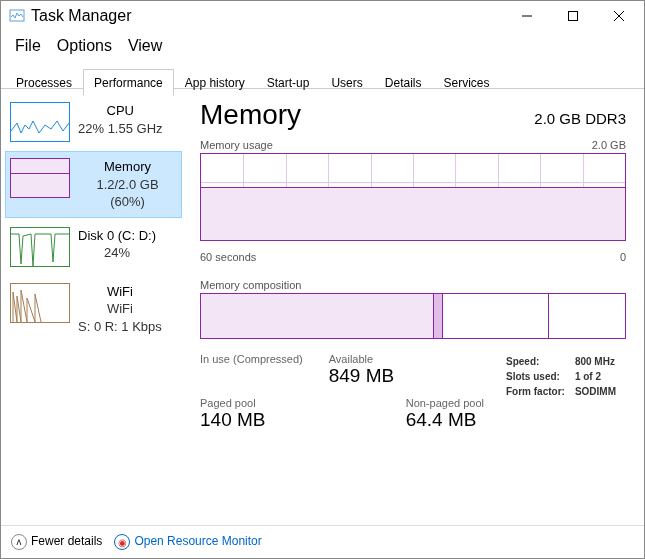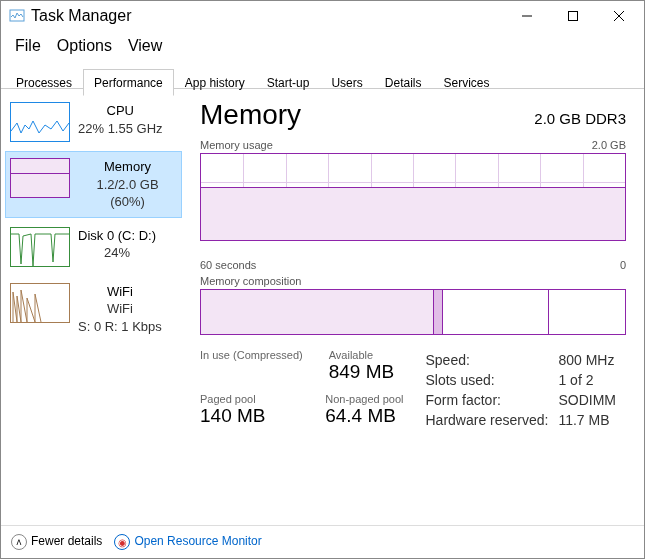--- a/index.html
+++ b/index.html
@@ -29,31 +29,31 @@
 .side-text .sub { font-size: 13px; color: #333; }
 .main { flex: 1; padding: 10px 18px 6px 14px; overflow: hidden; }
 .mhead { display: flex; align-items: baseline; justify-content: space-between; margin-bottom: 8px; }
 .mhead h1 { font-size: 28px; font-weight: 400; }
 .mhead .right { font-size: 15px; }
 .glabel { font-size: 11px; color: #555; display: flex; justify-content: space-between; }
 .graph1 { height: 88px; border: 1px solid #8e24aa; margin-top: 2px; position: relative; background: #fff; }
 .graph1 .grid { position: absolute; inset: 0; }
 .graph1 .gl { position: absolute; background: #e0c8e8; }
 .graph1 .fill { position: absolute; left: 0; right: 0; bottom: 0; height: 53px; background: #f3e5f5; border-top: 1px solid #8e24aa; }
-.axis { font-size: 11px; color: #555; display: flex; justify-content: space-between; margin-top: 18px; gap: 32px; }
+.axis { font-size: 11px; color: #555; display: flex; justify-content: space-between; margin-top: 10px; gap: 32px; }
 .graph2 { height: 46px; border: 1px solid #8e24aa; margin-top: 2px; display: flex; }
 .comp-seg { height: 100%; border-right: 1px solid #8e24aa; }
 .stats { display: flex; margin-top: 14px; gap: 20px; }
 .statsL { flex: 1; }
 .row1 { display: flex; gap: 26px; margin-bottom: 10px; }
 .stat .lbl { font-size: 11px; color: #666; }
 .stat .val { font-size: 19px; }
 .row2 { display: flex; gap: 26px; margin-bottom: 10px; }
 .row3 { display: flex; gap: 26px; justify-content: space-between; }
-.statsR { font-size: 14px; color: #333; }
+.statsR { font-size: 10px; color: #333; font-weight: bold; }
 .statsR table td { padding: 1px 8px 1px 0; }
 .footer { border-top: 1px solid #ddd; padding: 8px 10px; display: flex; align-items: center; font-size: 12px; gap: 12px; }
 .footer .link { color: #0066cc; }
 .circ { width:16px; height:16px; border:1px solid #888; border-radius:50%; display:inline-flex; align-items:center; justify-content:center; font-size:10px; margin-right:4px; vertical-align:middle; }
 </style>
 </head>
 <body>
 
 <div class="titlebar">
   <svg class="icon" viewBox="0 0 16 16">
@@ -160,21 +160,21 @@
           <div class="gl" style="top:0;bottom:0;left:70%;width:1px"></div>
           <div class="gl" style="top:0;bottom:0;left:80%;width:1px"></div>
           <div class="gl" style="top:0;bottom:0;left:90%;width:1px"></div>
       </div>
       <div class="fill"></div>
     </div>
     <div class="axis">
         <span>60 seconds</span>
         <span>0</span>
       </div>
-    <div class="glabel" style="margin-top:4px">
+    <div class="glabel" style="margin-top:16px">
         <span>Memory composition</span>
       </div>
     <div class="graph2">
       <div class="comp-seg" style="width:55%;background:#f3e5f5"></div>
       <div class="comp-seg" style="width:2%;background:#e1bee7"></div>
       <div class="comp-seg" style="width:25%;background:#fff"></div>
       <div class="comp-seg" style="width:18%;background:#fff;border-right:none"></div>
     </div>
 
     <div class="stats">
@@ -207,24 +207,20 @@
                 <td>800 MHz</td>
               </tr>
           <tr>
                 <td>Slots used:</td>
                 <td>1 of 2</td>
               </tr>
           <tr>
                 <td>Form factor:</td>
                 <td>SODIMM</td>
               </tr>
-          <tr>
-                <td>Hardware reserved:</td>
-                <td>11.7 MB</td>
-              </tr>
         </tbody>
           </table>
       </div>
     </div>
   </div>
 </div>
 
 <div class="footer">
   <span><span class="circ">˄</span><span>Fewer details</span></span>
   <span class="link"><span class="circ" style="border-color:#0066cc;color:#d32f2f">◉</span><span>Open Resource Monitor</span></span>

